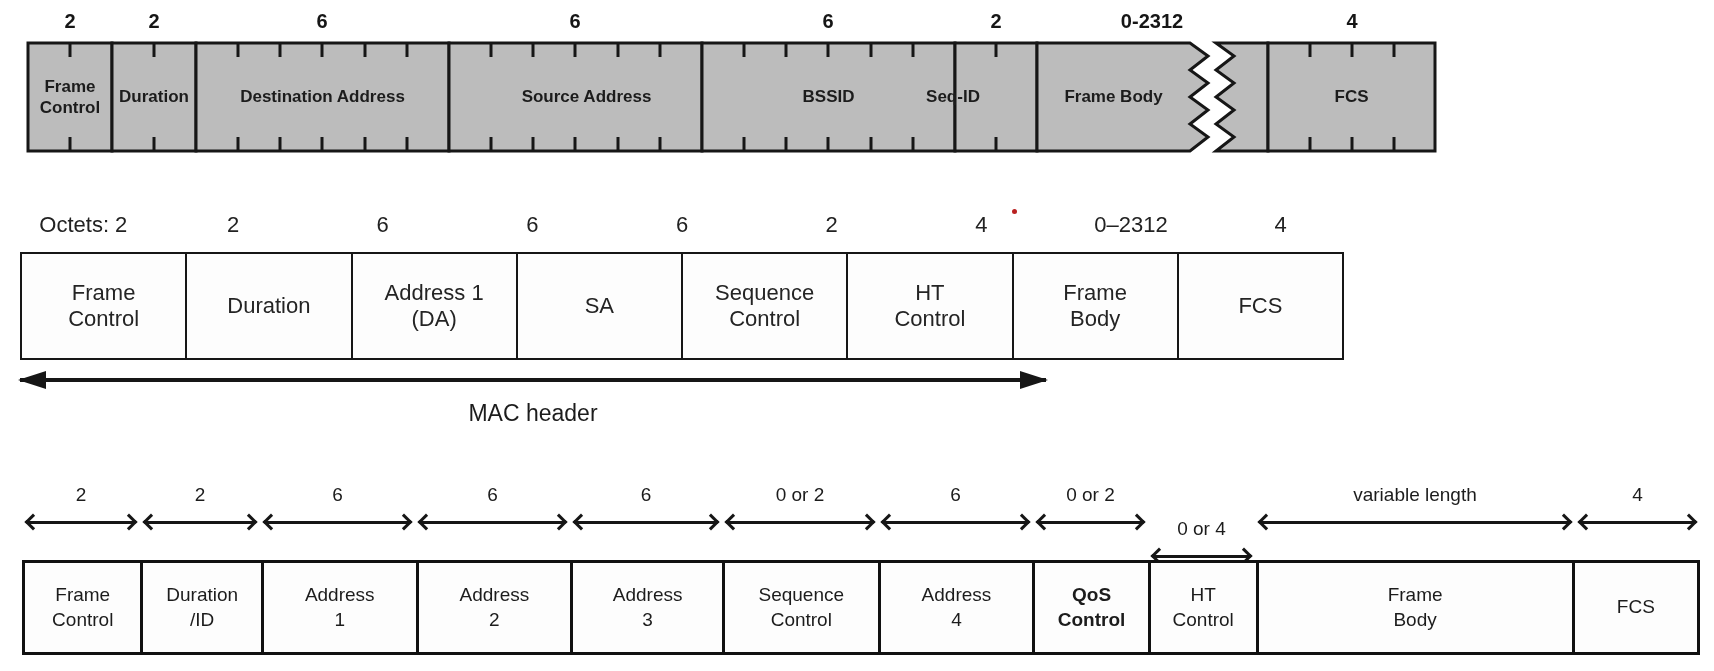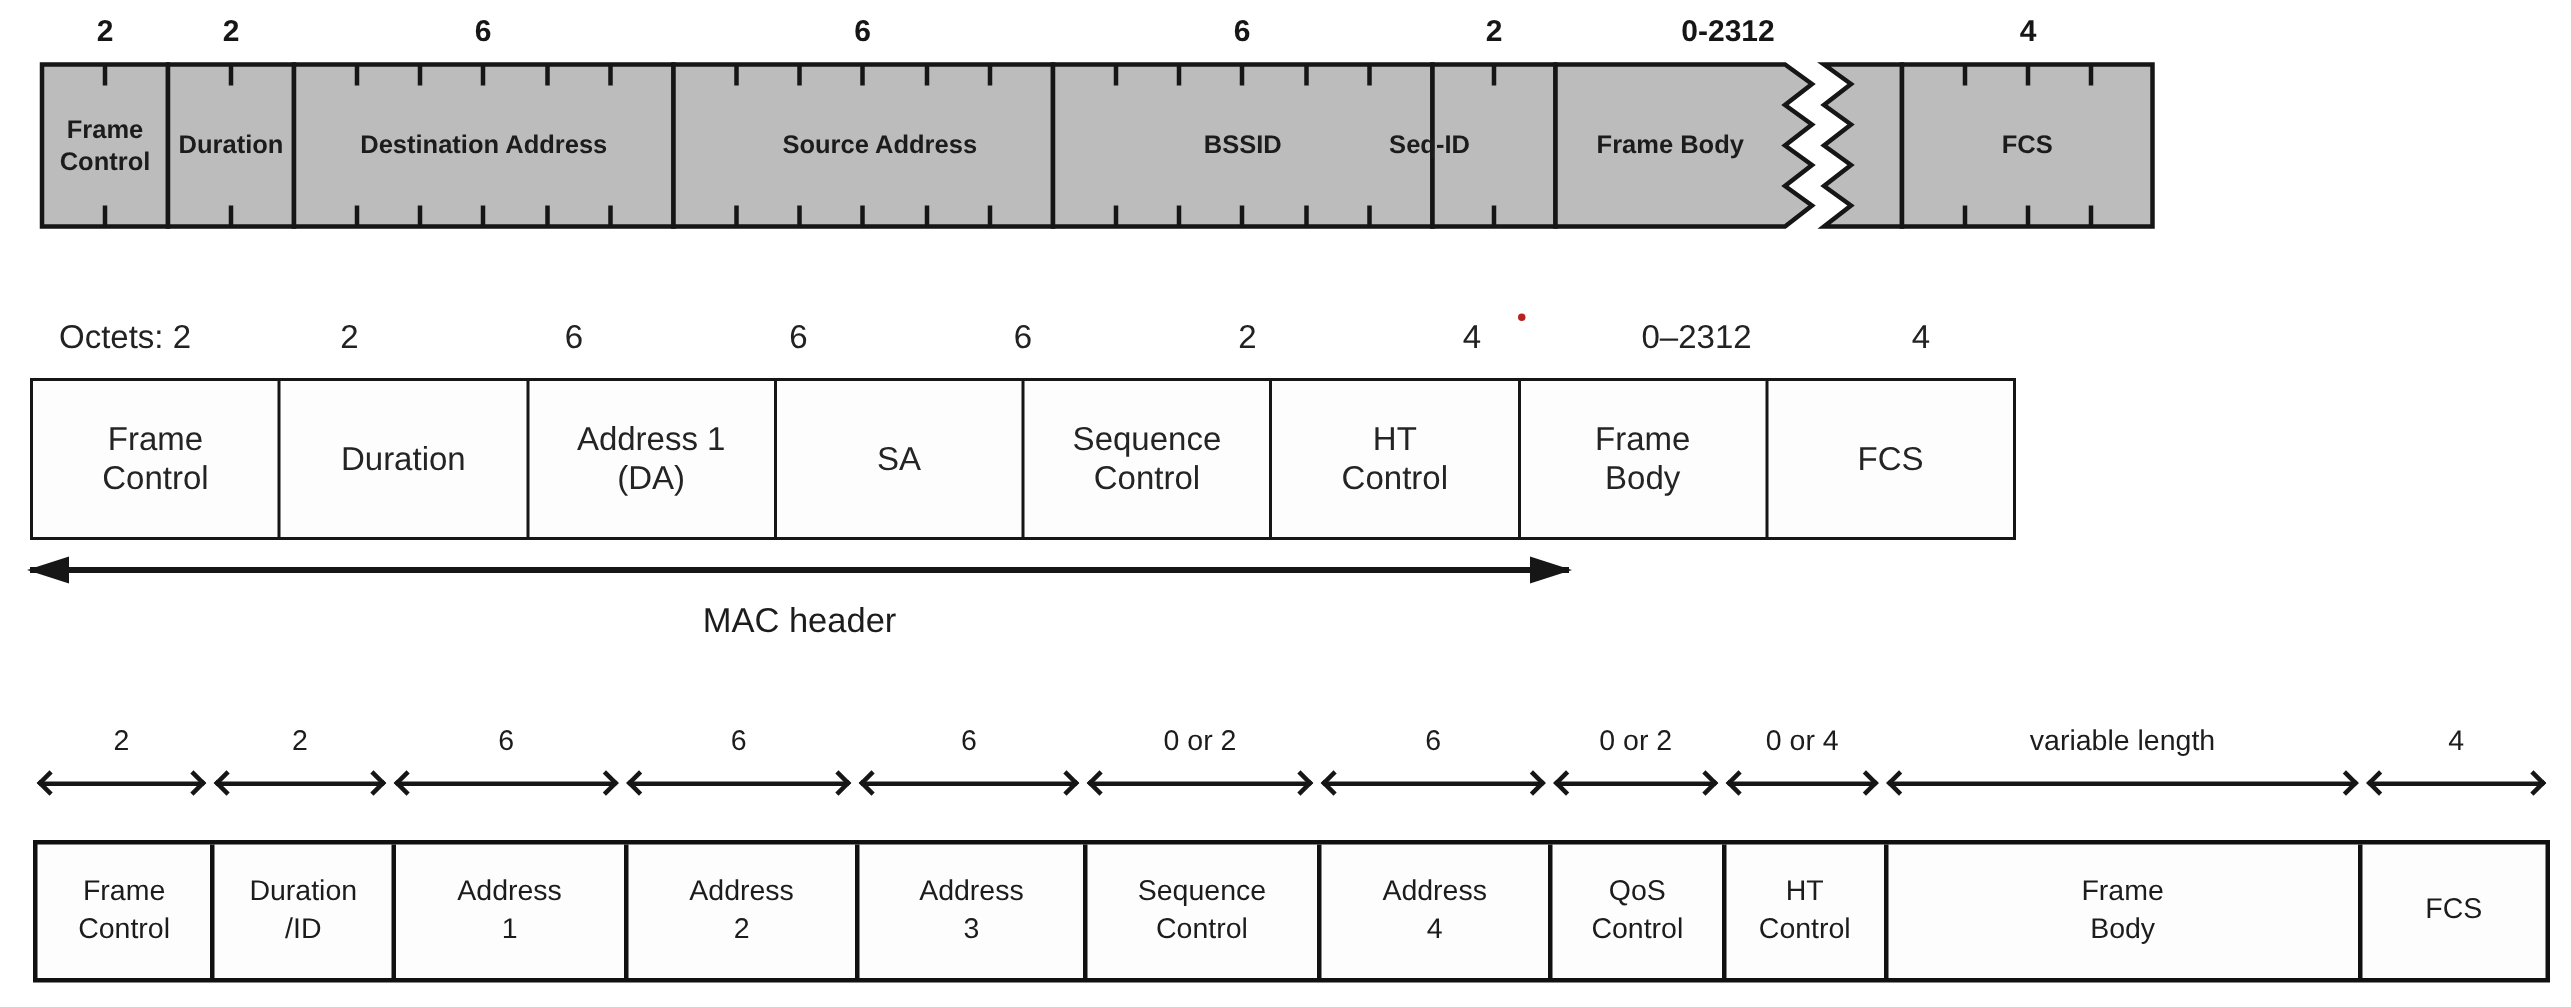--- a/index.html
+++ b/index.html
@@ -140,21 +140,21 @@
         <div class="dar"></div>
       </div>
     <div style="flex:155 1 0;">
         <div class="bsize">6</div>
         <div class="dar"></div>
       </div>
     <div style="flex:115 1 0;">
         <div class="bsize">0 or 2</div>
         <div class="dar"></div>
       </div>
-    <div style="flex:107 1 0;">
+    <div style="flex:107 1 0;margin-top:34px;">
         <div class="bsize">0 or 4</div>
         <div class="dar"></div>
       </div>
     <div style="flex:320 1 0;">
         <div class="bsize">variable length</div>
         <div class="dar"></div>
       </div>
     <div style="flex:125 1 0;">
         <div class="bsize">4</div>
         <div class="dar"></div>
@@ -169,21 +169,21 @@
     <div style="flex:155 1 0;">Address
 1</div>
     <div style="flex:155 1 0;">Address
 2</div>
     <div style="flex:152 1 0;">Address
 3</div>
     <div style="flex:156 1 0;">Sequence
 Control</div>
     <div style="flex:155 1 0;">Address
 4</div>
-    <div style="flex:115 1 0;">QoS
+    <div style="flex:115 1 0;font-weight:bold;">QoS
 Control</div>
     <div style="flex:107 1 0;">HT
 Control</div>
     <div style="flex:320 1 0;">Frame
 Body</div>
     <div style="flex:125 1 0;">FCS</div>
   </div>
 
 </div>
 

